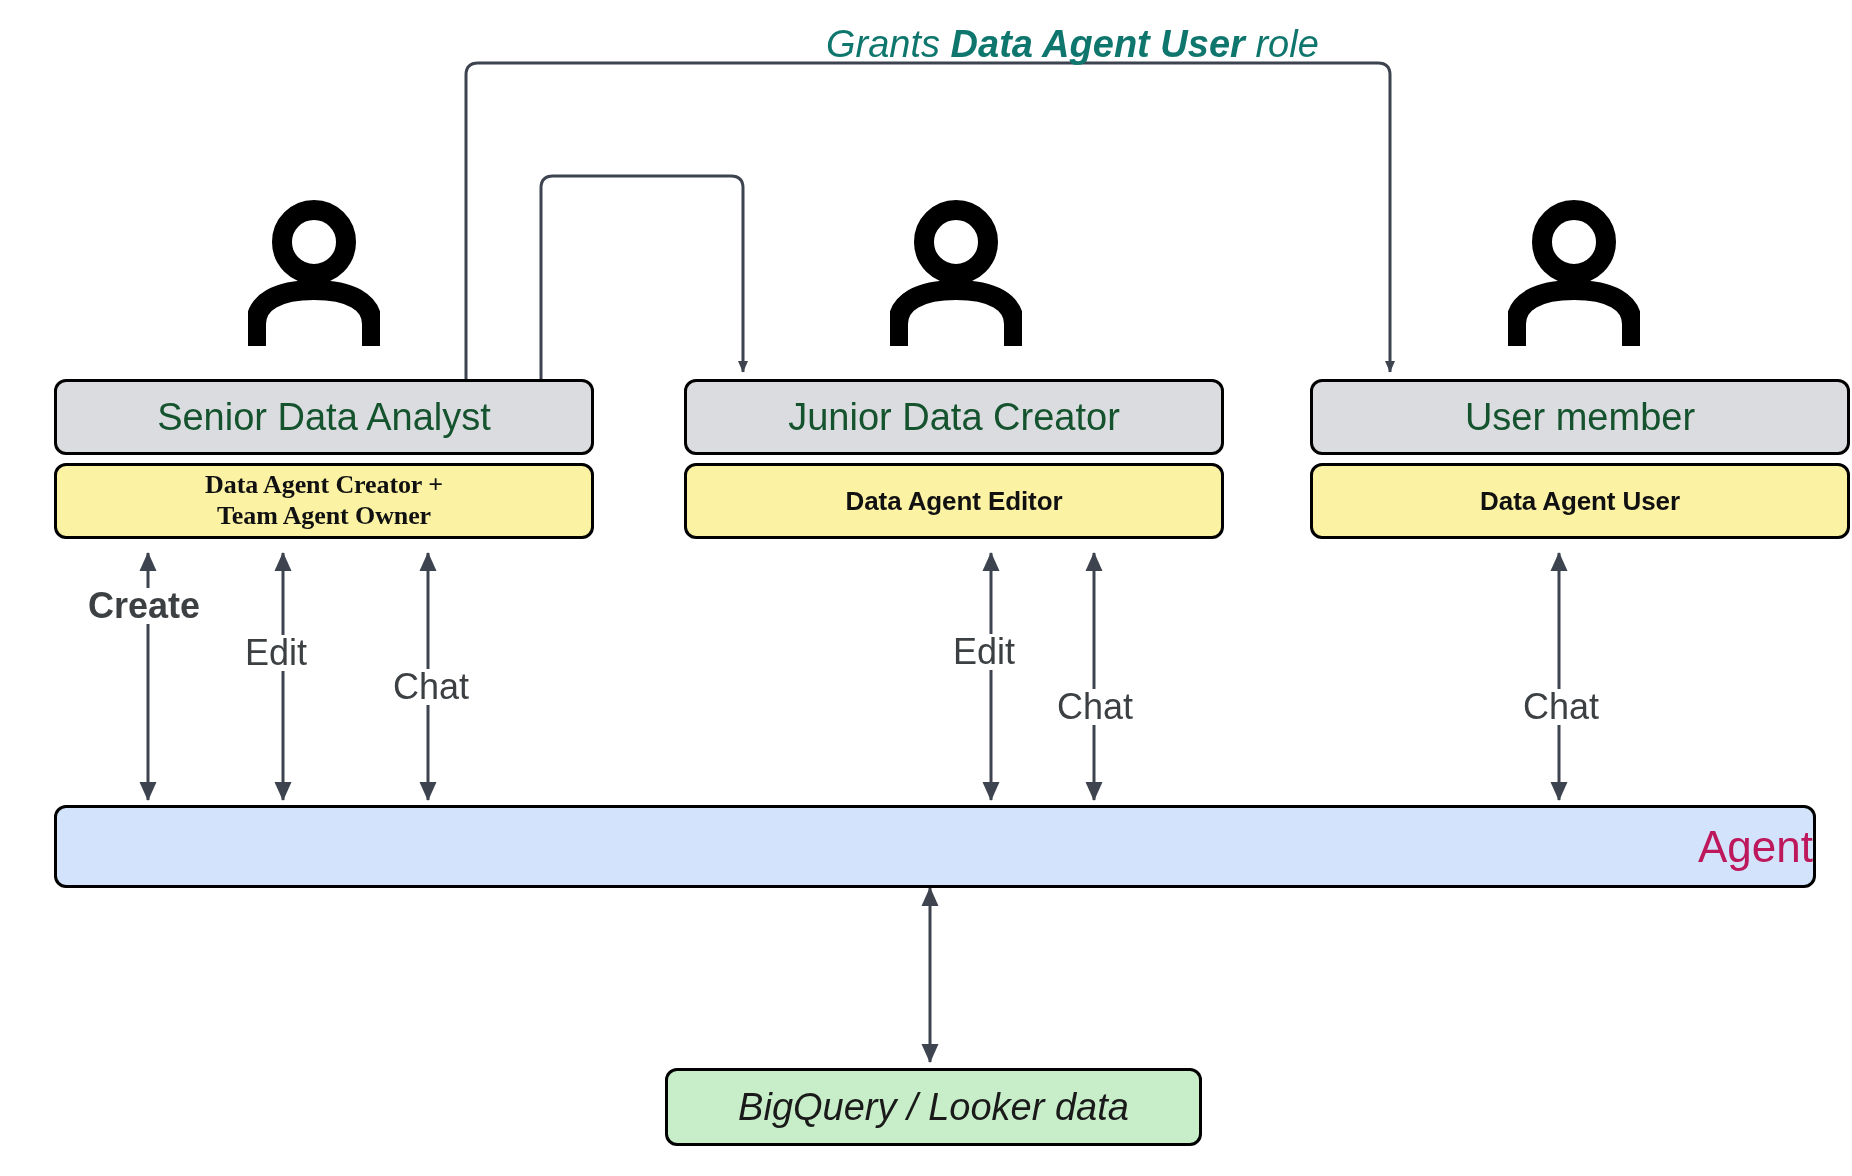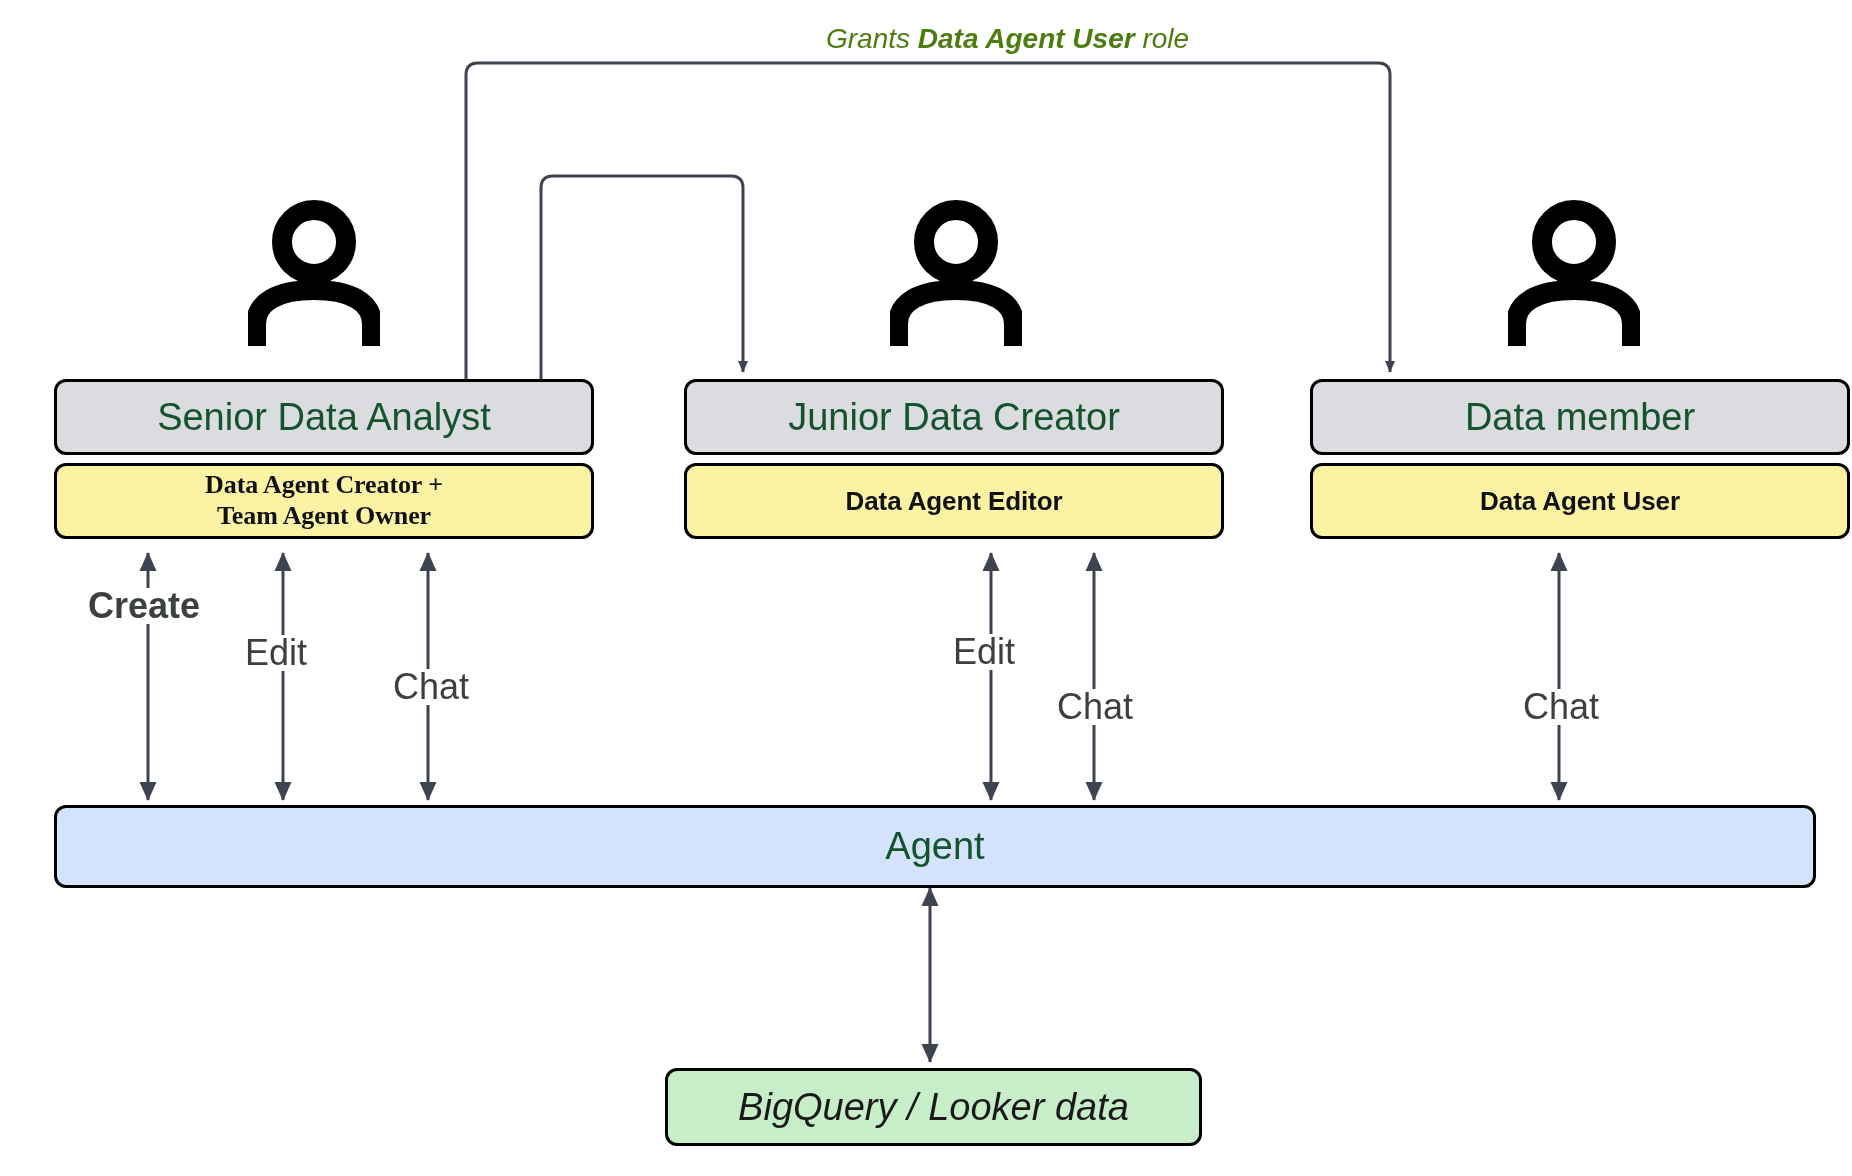--- a/index.html
+++ b/index.html
@@ -44,22 +44,23 @@
   }
   .role-perm {
     background: #fbf2a4;
     font-size: 26px;
     font-weight: bold;
     color: #111111;
     letter-spacing: -0.1px;
   }
   .agent-bar {
     background: #d3e3fb;
-    font-size: 38px;
-    color: #14532d;
+    font-size: 44px;
+    color: #be185d;
+    justify-content: flex-end;
   }
   .data-box {
     background: #c8eec9;
     font-size: 38px;
     color: #1a1a1a;
     font-style: italic;
   }
   .person-icon {
     position: absolute;
     width: 132px;
@@ -69,23 +70,23 @@
     position: absolute;
     font-size: 36px;
     color: #3c4043;
     white-space: nowrap;
     background: #ffffff;
     padding: 0 5px;
     line-height: 1;
   }
   .grant-label {
     position: absolute;
-    font-size: 28px;
+    font-size: 38px;
     font-style: italic;
-    color: #4d7c0f;
+    color: #0f766e;
     white-space: nowrap;
     line-height: 1;
   }
   .grant-label b {
     font-weight: bold;
     font-style: italic;
   }
 </style>
 </head>
 <body>
@@ -150,21 +151,21 @@
   </div>
 
   <div class="node-box role-title" style="left:684px; top:379px; width:540px; height:76px;">
     <span>Junior Data Creator</span>
   </div>
   <div class="node-box role-perm" style="left:684px; top:463px; width:540px; height:76px;">
     <span>Data Agent Editor</span>
   </div>
 
   <div class="node-box role-title" style="left:1310px; top:379px; width:540px; height:76px;">
-    <span>Data member</span>
+    <span>User member</span>
   </div>
   <div class="node-box role-perm" style="left:1310px; top:463px; width:540px; height:76px;">
     <span>Data Agent User</span>
   </div>
 
   <div class="node-box agent-bar" style="left:54px; top:805px; width:1762px; height:83px;">
     <span>Agent</span>
   </div>
 
   <div class="node-box data-box" style="left:665px; top:1068px; width:537px; height:78px;">

